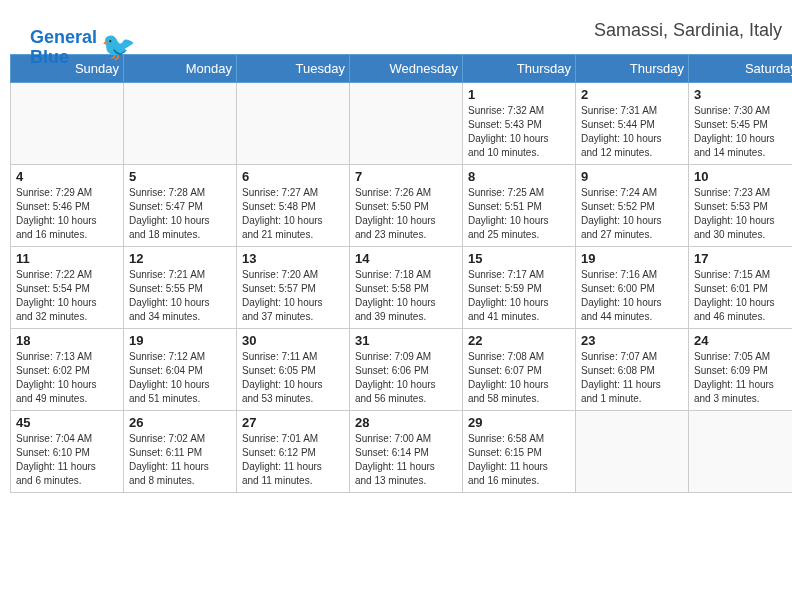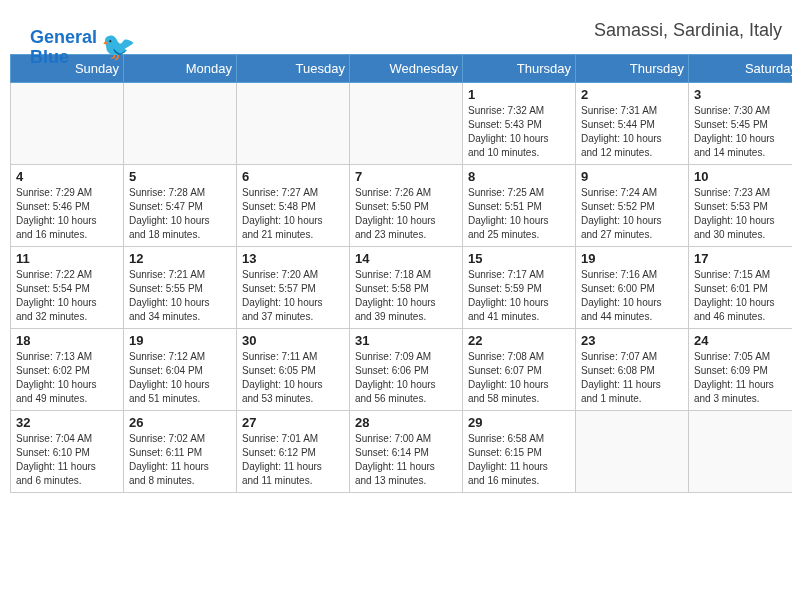--- a/index.html
+++ b/index.html
@@ -206,21 +206,21 @@
             <span class="day-number">23</span>
             <div class="day-info">Sunrise: 7:07 AM<br>Sunset: 6:08 PM<br>Daylight: 11 hours<br>and 1 minute.</div>
           </td>
           <td>
             <span class="day-number">24</span>
             <div class="day-info">Sunrise: 7:05 AM<br>Sunset: 6:09 PM<br>Daylight: 11 hours<br>and 3 minutes.</div>
           </td>
         </tr>
         <tr>
           <td>
-            <span class="day-number">32</span>
+            <span class="day-number">45</span>
             <div class="day-info">Sunrise: 7:04 AM<br>Sunset: 6:10 PM<br>Daylight: 11 hours<br>and 6 minutes.</div>
           </td>
           <td>
             <span class="day-number">26</span>
             <div class="day-info">Sunrise: 7:02 AM<br>Sunset: 6:11 PM<br>Daylight: 11 hours<br>and 8 minutes.</div>
           </td>
           <td>
             <span class="day-number">27</span>
             <div class="day-info">Sunrise: 7:01 AM<br>Sunset: 6:12 PM<br>Daylight: 11 hours<br>and 11 minutes.</div>
           </td>

